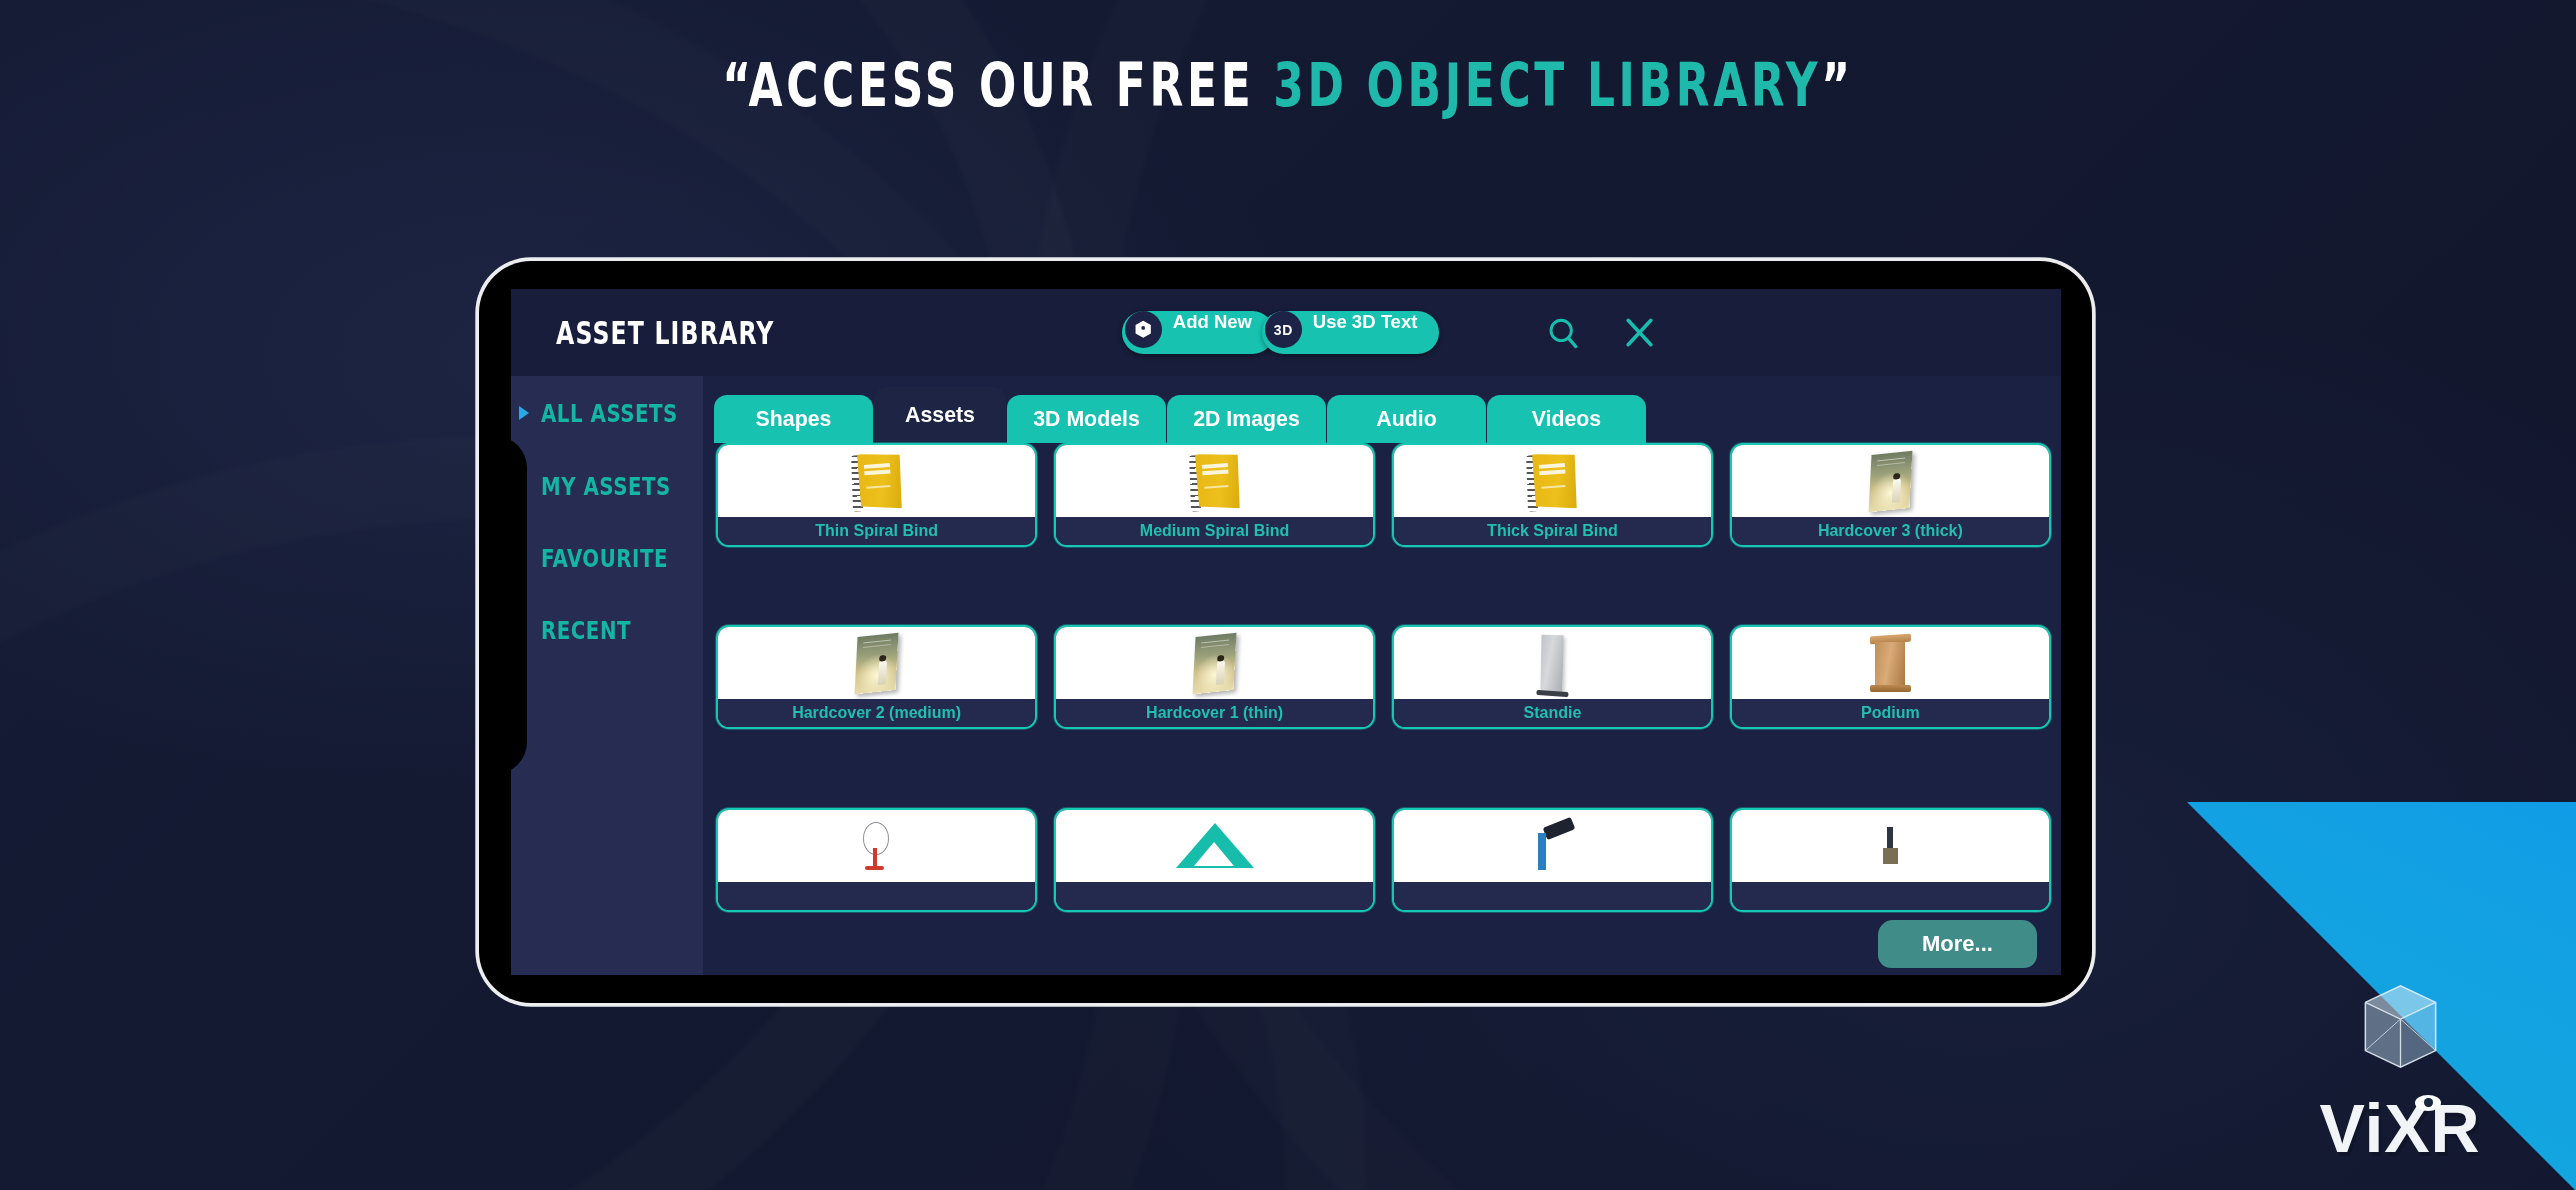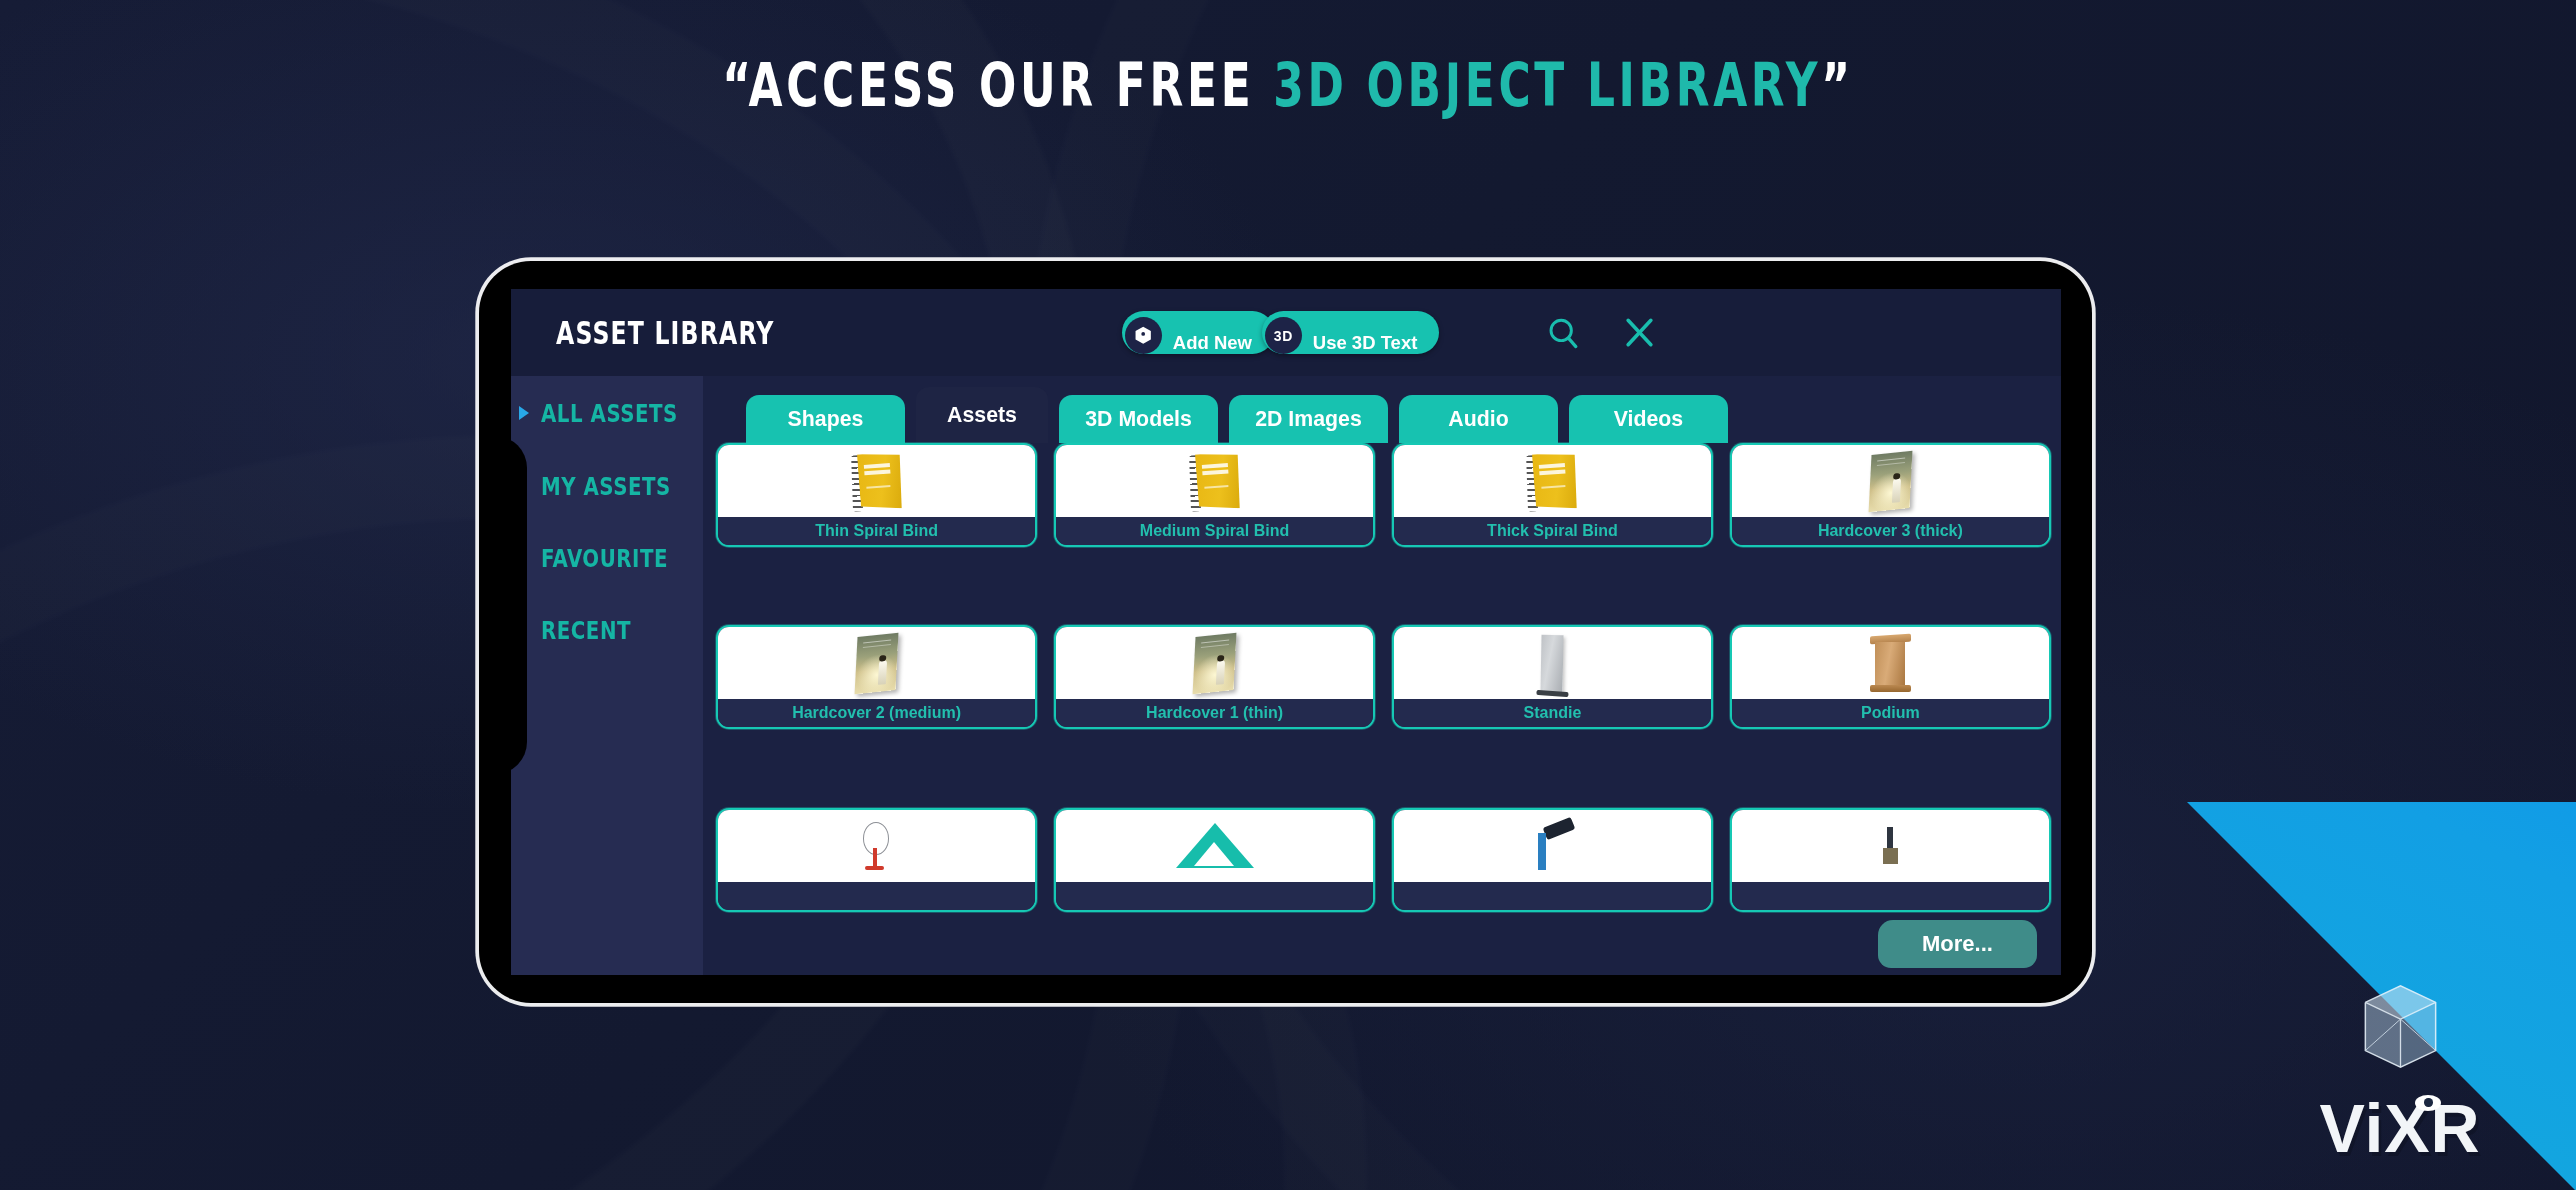--- a/index.html
+++ b/index.html
@@ -88,21 +88,21 @@
     color:#ffffff;
     font-size:32px;
     font-weight:700;
     letter-spacing:1.4px;
     font-family:"Liberation Sans Narrow","DejaVu Sans Condensed","Liberation Sans", sans-serif;
     transform:scaleX(.82);
     transform-origin:left center;
     white-space:nowrap;
   }
   .pill{
-    display:flex; align-items:flex-end;
+    display:flex; align-items:flex-start;
     height:43px;
     background:#17c2b0;
     border-radius:22px;
     padding-right:22px;
     cursor:pointer;
     box-shadow:0 1.9px 5.6px rgba(0,0,0,.35);
   }
   .pill .badge{
     width:37px; height:37px;
     margin-left:2.8px; margin-right:11px;
@@ -161,22 +161,21 @@
     position:absolute; left:192px; top:87px;
     width:1358px; height:599px;
     background:#1b2142;
     overflow:hidden;
   }
   #tabbar{
     position:absolute; left:0; top:11px;
     width:1358px; height:56px;
     display:flex; align-items:flex-end;
     padding-left:11px;
-    gap:11px;
-    margin-left:32px;
+    gap:1px;
   }
   .tab{
     height:48px;
     min-width:159px;
     padding:0 22px;
     background:#17c2b0;
     border-top-left-radius:13px;
     border-top-right-radius:13px;
     display:flex; align-items:center; justify-content:center;
     color:#ffffff;

